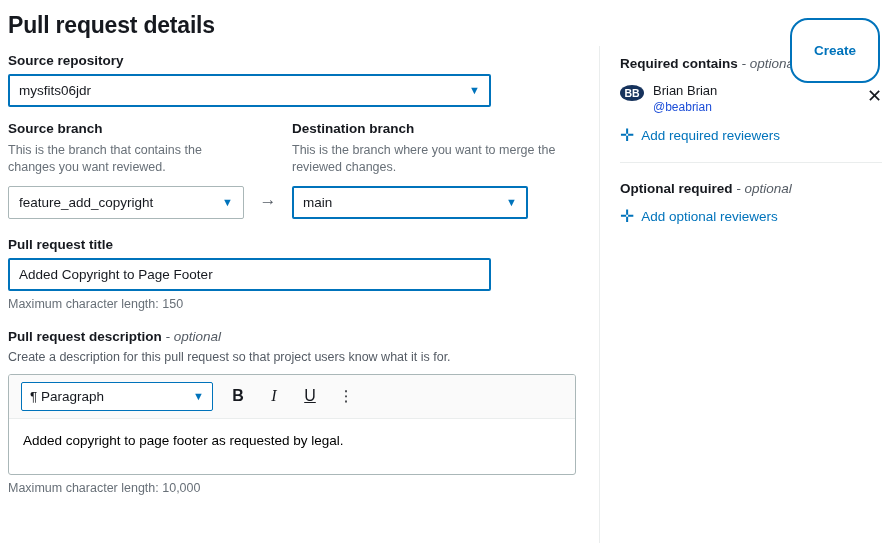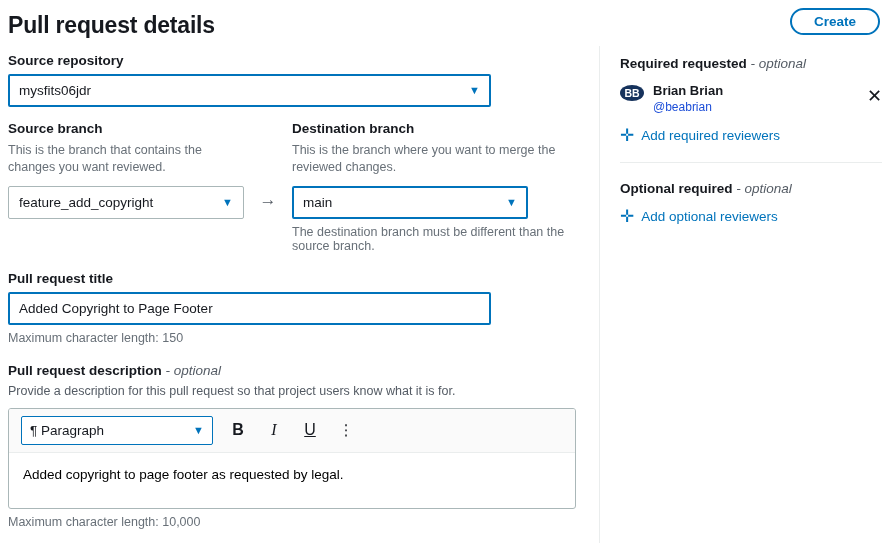--- a/index.html
+++ b/index.html
@@ -157,28 +157,28 @@
     width: 1px; height: 497px;
     background: #eaeded;
   }
   .right {
     width: 294px;
     padding: 8px 12px 0 20px;
     position: relative;
   }
   .create-btn {
     position: absolute;
-    right: 14px; top: 8px;
+    right: 14px; top: 18px;
     background: #ec7211;
     border: 1px solid #ec7211;
     color: #fff;
     font-size: 13.5px;
     font-weight: bold;
     border-radius: 18px;
-    padding: 4px 22px;
+    padding: 23px 22px;
     cursor: pointer;
   }
   .create-btn.outline {
     background: #ffffff;
     color: #0073bb;
     border: 2px solid #0073bb;
   }
   .right-section-title {
     font-size: 13.5px;
     font-weight: bold;
@@ -203,21 +203,21 @@
     background: #16325c;
     color: #fff;
     font-size: 10.5px;
     font-weight: bold;
     display: flex;
     align-items: center;
     justify-content: center;
     margin-top: 2px;
     flex: 0 0 auto;
   }
-  .reviewer-name { font-size: 13px; font-weight: bold; line-height: 1.25; }
+  .reviewer-name { font-size: 13px; font-weight: normal; line-height: 1.25; }
   .reviewer-handle { font-size: 12px; color: #1d4ed8; line-height: 1.35; }
   .remove-x {
     position: absolute;
     right: 0; top: 4px;
     font-size: 18px;
     color: #16191f;
     cursor: pointer;
     line-height: 1;
   }
   .add-link {
@@ -265,38 +265,37 @@
 
       <div class="arrow-col" style="margin-top:62px;">→</div>
 
       <div class="branch-col dest">
         <div class="field-label">Destination branch</div>
         <div class="hint" style="margin-top:2px;margin-bottom:10px;">This is the branch where you want to merge the reviewed changes.</div>
         <div class="select-box focused w-branch">
           <span>main</span>
           <span class="caret">▼</span>
         </div>
-        <div class="hint-below">The destination branch must be different than the source branch.</div>
       </div>
     </div>
 
     <div class="section" style="margin-top:18px;">
       <div class="field-label">Pull request title</div>
       <div class="text-input focused w-source-repo">
         <span>Added Copyright to Page Footer</span>
       </div>
       <div class="hint-below">Maximum character length: 150</div>
     </div>
 
     <div class="section" style="margin-top:18px;">
       <div class="field-label">
         <span>Pull request description</span>
         <span class="optional">- optional</span>
       </div>
-      <div class="desc-sub">Provide a description for this pull request so that project users know what it is for.</div>
+      <div class="desc-sub">Create a description for this pull request so that project users know what it is for.</div>
 
       <div class="editor">
         <div class="editor-toolbar">
           <div class="para-select">
             <span>¶ Paragraph</span>
             <span class="caret">▼</span>
           </div>
           <div class="tb-btn bold">B</div>
           <div class="tb-btn italic">I</div>
           <div class="tb-btn underline">U</div>
@@ -309,21 +308,21 @@
 
   </div>
 
   <div class="divider-v"></div>
 
   <div class="right">
 
     <button class="create-btn outline">Create</button>
 
     <div class="right-section-title">
-      <span>Required requested</span>
+      <span>Required contains</span>
       <span class="optional">- optional</span>
     </div>
 
     <div class="reviewer-row">
       <div class="avatar">BB</div>
       <div>
         <div class="reviewer-name">Brian Brian</div>
         <div class="reviewer-handle">@beabrian</div>
       </div>
       <div class="remove-x">✕</div>

